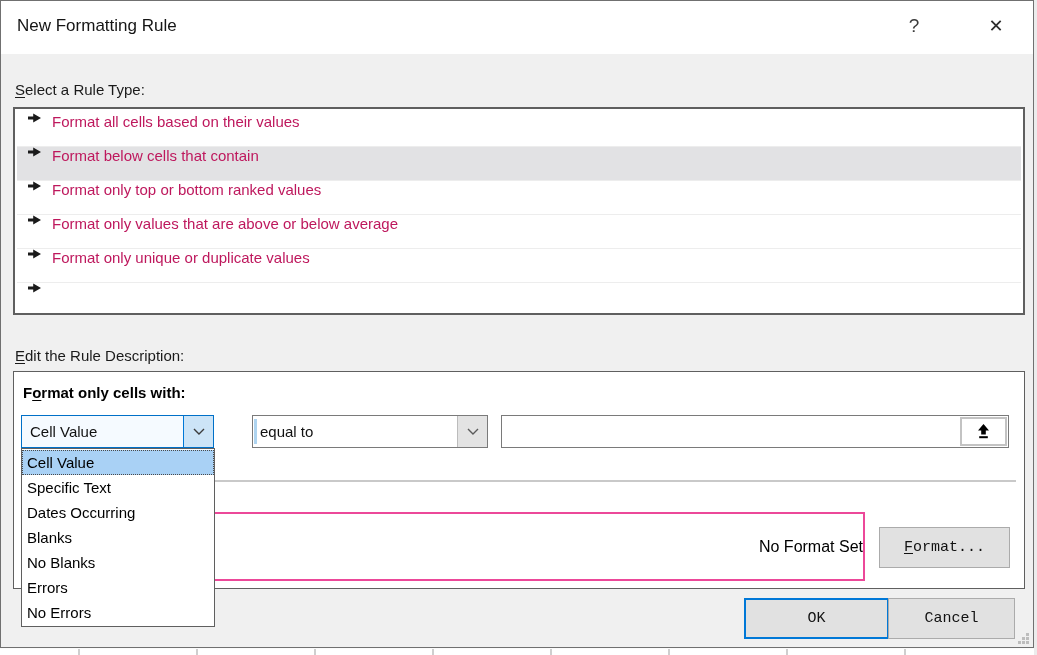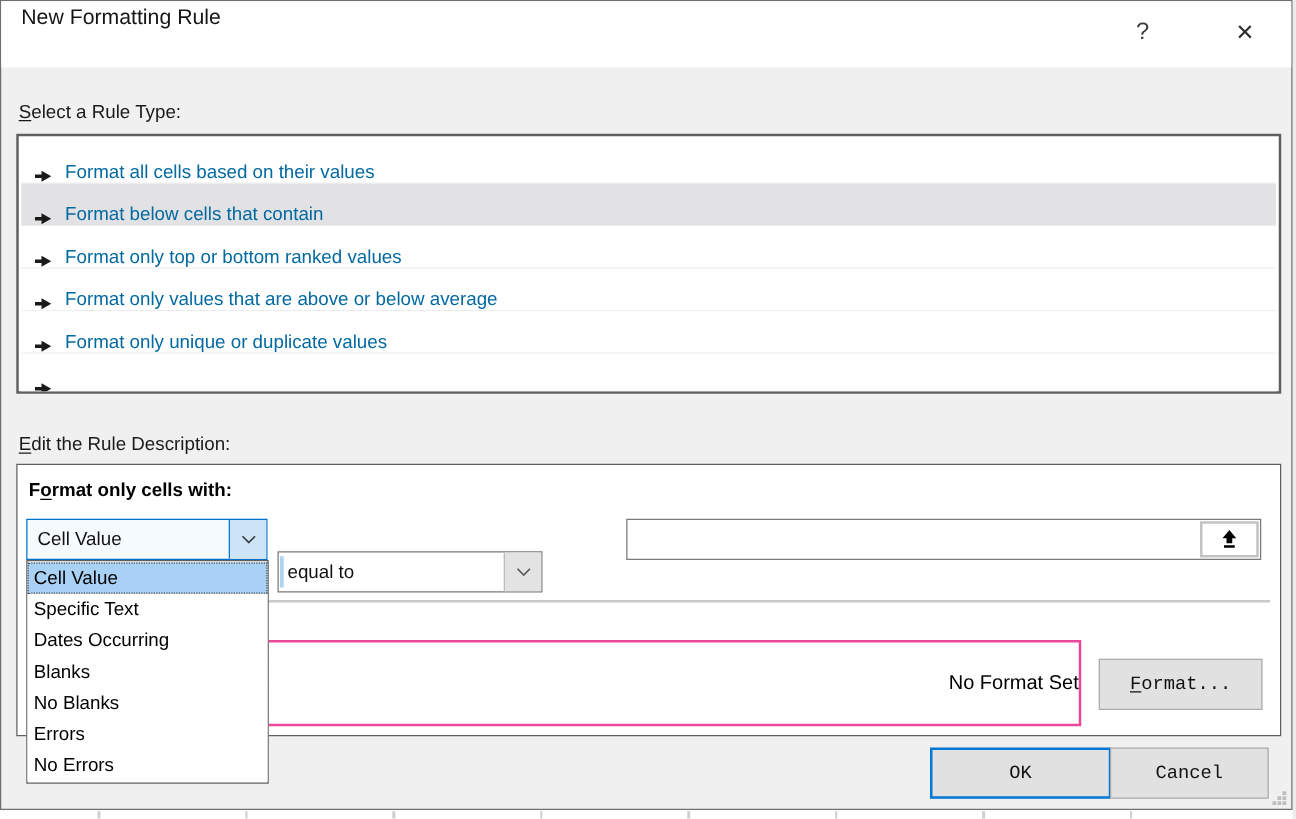--- a/index.html
+++ b/index.html
@@ -8,42 +8,42 @@
 
   
   .sheet-strip { position:absolute; left:0; top:649px; width:1034px; height:6px; background:#ffffff;
     background-image:repeating-linear-gradient(90deg, transparent 0, transparent 116px, #cfcfcf 116px, #cfcfcf 118px);
     background-position:-38px 0; }
   .side-strip { position:absolute; left:1034px; top:0; width:3px; height:655px; background:#ececec; }
 
   .dialog { position:absolute; left:0; top:0; width:1034px; height:648px; background:#f0f0f0; border:1px solid #707070; }
 
   .titlebar { position:absolute; left:0; top:0; width:100%; height:53px; background:#ffffff; }
-  .title { position:absolute; left:16px; top:3px; font-size:17px; color:#151515; }
+  .title { position:absolute; left:16px; top:15px; font-size:17px; color:#151515; }
   .cap-btn { position:absolute; top:0; width:46px; height:50px; display:flex; align-items:center; justify-content:center; font-size:19px; color:#3b3b3b; cursor:default; }
   .help-btn { right:96px; }
   .close-btn { right:14px; font-size:18px; color:#2e2e2e; }
 
   .lbl { position:absolute; font-size:15px; color:#1a1a1a; }
   u { text-decoration:underline; text-underline-offset:2px; }
 
   .rule-list { position:absolute; left:12px; top:106px; width:1012px; height:208px; background:#ffffff; border:2px solid #5f5f5f; padding-top:4px; overflow:hidden; }
-  .rule-row { height:34px; margin:0 2px; display:flex; align-items:flex-end; padding-left:11px; font-size:15px; color:#0369a1; border-bottom:1px solid #ededed; background:#ffffff; }
+  .rule-row { height:34px; margin:0 2px; display:flex; align-items:flex-start; padding-left:11px; font-size:15px; color:#be185d; border-bottom:1px solid #ededed; background:#ffffff; }
   .rule-row.selected { background:#e2e2e4; }
   .rule-arrow { display:inline-flex; margin-right:10px; flex:0 0 auto; }
 
   .group-box { position:absolute; left:12px; top:370px; width:1012px; height:218px; background:#ffffff; border:1px solid #5f5f5f; }
   .subtitle { position:absolute; left:22px; top:383px; font-size:15px; font-weight:bold; color:#000; }
 
   .combo { position:absolute; top:414px; height:33px; background:#ffffff; border:1px solid #7a7a7a; display:flex; align-items:center; font-size:15px; color:#111; }
   .combo .val { flex:1 1 auto; padding-left:8px; white-space:nowrap; overflow:hidden; }
   .combo .dd-btn { flex:0 0 30px; height:100%; display:flex; align-items:center; justify-content:center; }
   .combo1 { left:20px; width:193px; border-color:#0070c8; background:#f5faff; }
   .combo1 .dd-btn { background:#cce4f7; border-left:1px solid #0078d7; }
-  .combo2 { left:221px; width:212px;margin-top:26px; }
+  .combo2 { left:251px; width:236px; }
   .combo2 .dd-btn { background:#e3e3e3; border-left:1px solid #bcbcbc; }
   .caret-bar { position:absolute; left:1px; top:3px; width:3px; height:25px; background:#aed4f0; }
   .combo2 .val { padding-left:7px; }
 
   .ref-input { position:absolute; left:500px; top:414px; width:508px; height:33px; background:#ffffff; border:1px solid #7a7a7a; font-size:15px; padding:0 52px 0 8px; font-family:inherit; color:#111; outline:none; }
   .ref-btn { position:absolute; left:959px; top:416px; width:47px; height:29px; background:#ffffff; border:2px solid #c3c3c3; display:flex; align-items:center; justify-content:center; }
 
   .hsep { position:absolute; left:22px; top:479px; width:993px; height:2px; background:#c9c9c9; }
 
   .preview-box { position:absolute; left:212px; top:511px; width:652px; height:69px; background:#ffffff; border:2px solid #ec4899; display:flex; align-items:center; justify-content:flex-end; font-size:16px; color:#000; }

